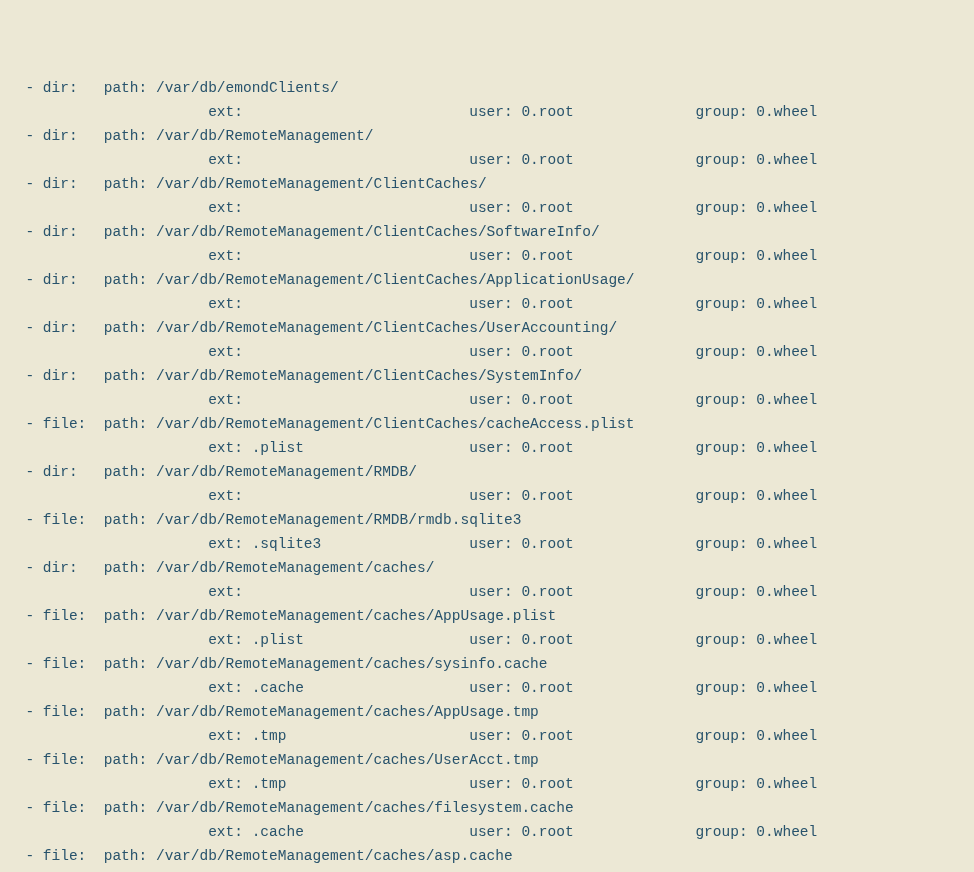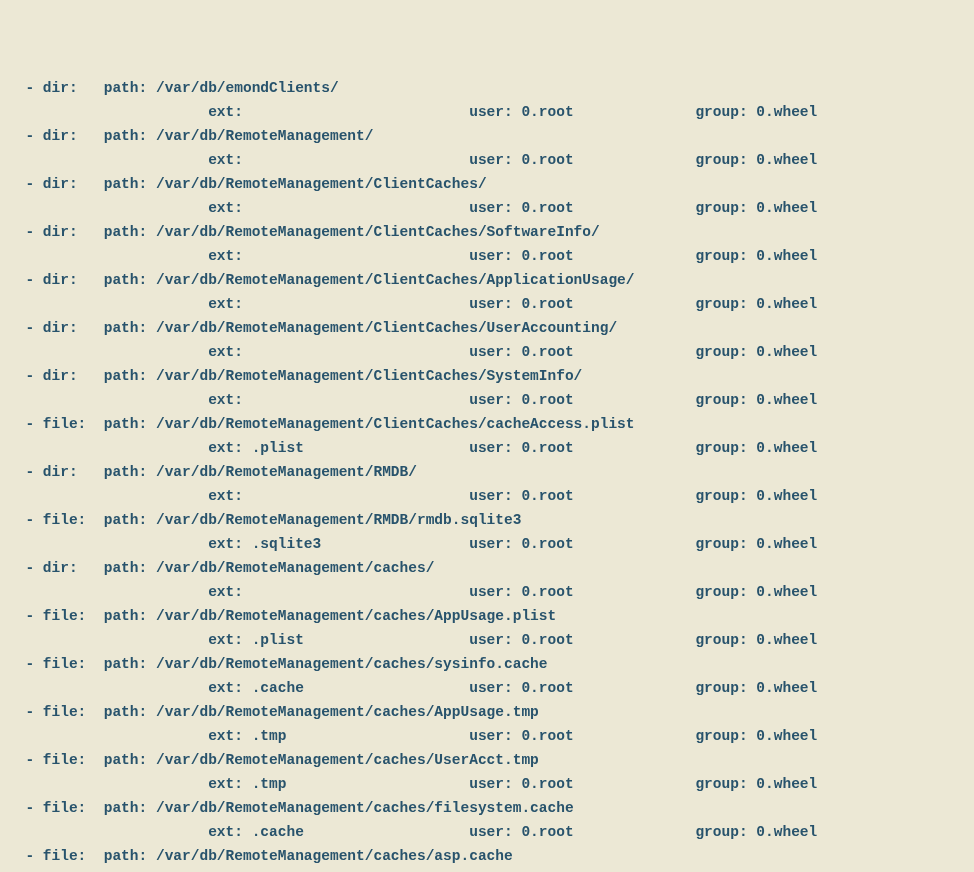--- a/index.html
+++ b/index.html
@@ -9,21 +9,20 @@
     font-family: Consolas, "Courier New", monospace;
     font-size: 14.5px;
     line-height: 24px;
     color: #28536c;
     white-space: pre;
     width: 974px;
     box-sizing: border-box;
   }
   .row {
     display: block;
-    font-weight: bold;
   }
 </style>
 </head>
 <body>
 
 
 <div id="listing"><div class="row">  - dir:   path: /var/db/emondClients/</div><div class="row">                       ext:                          user: 0.root              group: 0.wheel</div><div class="row">  - dir:   path: /var/db/RemoteManagement/</div><div class="row">                       ext:                          user: 0.root              group: 0.wheel</div><div class="row">  - dir:   path: /var/db/RemoteManagement/ClientCaches/</div><div class="row">                       ext:                          user: 0.root              group: 0.wheel</div><div class="row">  - dir:   path: /var/db/RemoteManagement/ClientCaches/SoftwareInfo/</div><div class="row">                       ext:                          user: 0.root              group: 0.wheel</div><div class="row">  - dir:   path: /var/db/RemoteManagement/ClientCaches/ApplicationUsage/</div><div class="row">                       ext:                          user: 0.root              group: 0.wheel</div><div class="row">  - dir:   path: /var/db/RemoteManagement/ClientCaches/UserAccounting/</div><div class="row">                       ext:                          user: 0.root              group: 0.wheel</div><div class="row">  - dir:   path: /var/db/RemoteManagement/ClientCaches/SystemInfo/</div><div class="row">                       ext:                          user: 0.root              group: 0.wheel</div><div class="row">  - file:  path: /var/db/RemoteManagement/ClientCaches/cacheAccess.plist</div><div class="row">                       ext: .plist                   user: 0.root              group: 0.wheel</div><div class="row">  - dir:   path: /var/db/RemoteManagement/RMDB/</div><div class="row">                       ext:                          user: 0.root              group: 0.wheel</div><div class="row">  - file:  path: /var/db/RemoteManagement/RMDB/rmdb.sqlite3</div><div class="row">                       ext: .sqlite3                 user: 0.root              group: 0.wheel</div><div class="row">  - dir:   path: /var/db/RemoteManagement/caches/</div><div class="row">                       ext:                          user: 0.root              group: 0.wheel</div><div class="row">  - file:  path: /var/db/RemoteManagement/caches/AppUsage.plist</div><div class="row">                       ext: .plist                   user: 0.root              group: 0.wheel</div><div class="row">  - file:  path: /var/db/RemoteManagement/caches/sysinfo.cache</div><div class="row">                       ext: .cache                   user: 0.root              group: 0.wheel</div><div class="row">  - file:  path: /var/db/RemoteManagement/caches/AppUsage.tmp</div><div class="row">                       ext: .tmp                     user: 0.root              group: 0.wheel</div><div class="row">  - file:  path: /var/db/RemoteManagement/caches/UserAcct.tmp</div><div class="row">                       ext: .tmp                     user: 0.root              group: 0.wheel</div><div class="row">  - file:  path: /var/db/RemoteManagement/caches/filesystem.cache</div><div class="row">                       ext: .cache                   user: 0.root              group: 0.wheel</div><div class="row">  - file:  path: /var/db/RemoteManagement/caches/asp.cache</div><div class="row">                       ext: .cache                   user: 0.root              group: 0.wheel</div></div>
 
 
 

